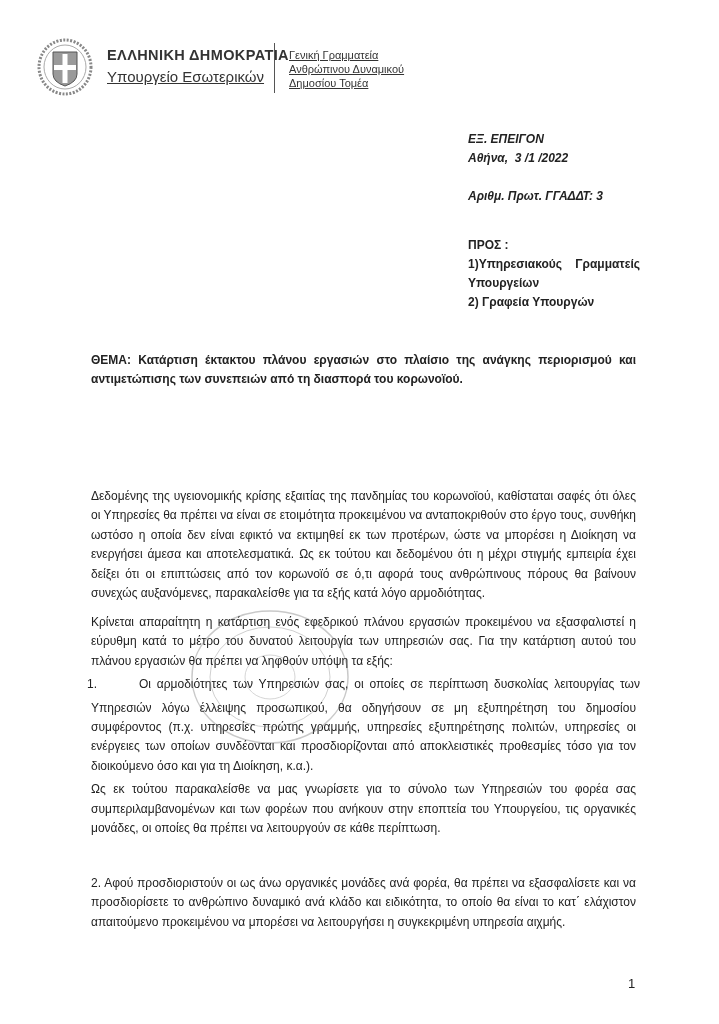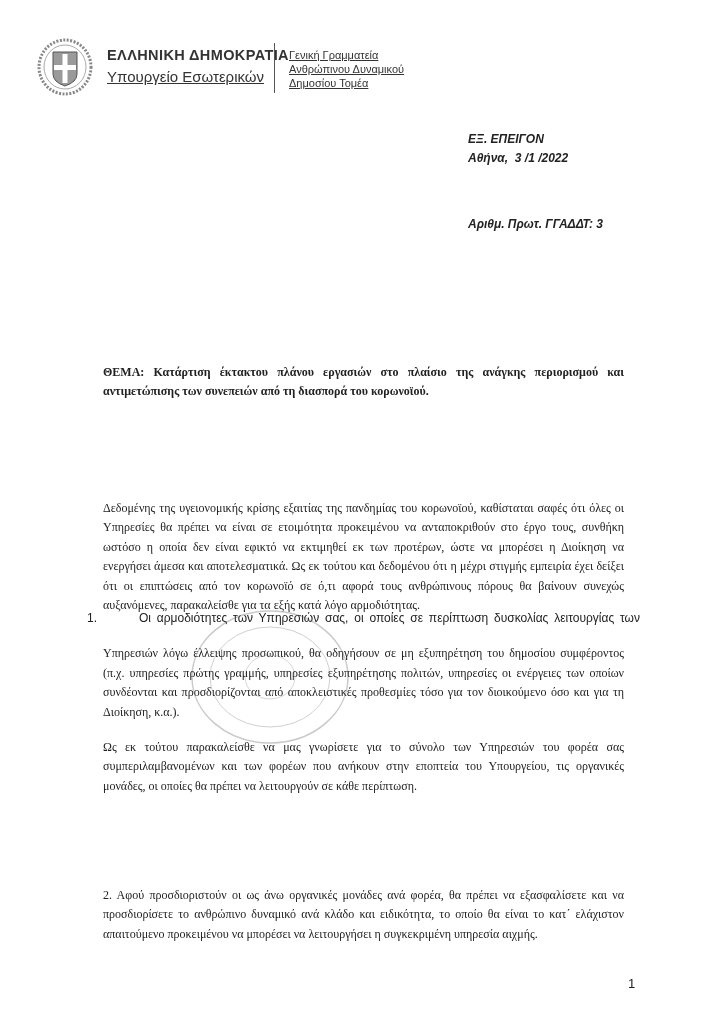--- a/index.html
+++ b/index.html
@@ -11,21 +11,21 @@
   .hdr-title { position:absolute; left:107px; top:47px; font-size:14.5px; font-weight:bold; letter-spacing:0.4px; color:#333; }
   .hdr-sub { position:absolute; left:107px; top:68px; font-size:15px; color:#333;text-decoration:underline; }
   .hdr-divider { position:absolute; left:274px; top:43px; width:1px; height:50px; background:#555; }
   .hdr-right { position:absolute; left:289px; top:48px; font-size:11px; line-height:14px; color:#333;text-decoration:underline; }
 
   .meta { position:absolute; left:468px; font-size:12px; font-weight:bold; color:#222;font-style:italic; }
   .recip { position:absolute; left:468px; width:172px; font-size:12px; font-weight:bold; color:#222; line-height:19px; }
   .recip .justify { display:flex; justify-content:space-between; }
 
   .body-text { position:absolute; left:87px; width:553px; font-size:12px; line-height:19.4px; color:#222; text-align:justify; }
-  .body-text p { margin:16px;font-family:Liberation Serif, serif; }
+  .body-text p { margin:4px; }
   .subject { font-weight:bold; }
   .lastline { text-align-last:left; }
   .item { display:flex; }
   .item .num { width:52px; flex:none; }
 
   .stamp { position:absolute; left:160px; top:605px; width:200px; height:150px; pointer-events:none; opacity:0.35; }
   .page-num { position:absolute; left:628px; top:976px; font-size:13px; color:#222; }
 </style>
 </head>
 <body>
@@ -43,33 +43,43 @@
   <div class="hdr-sub">Υπουργείο Εσωτερικών</div>
   <div class="hdr-divider"></div>
   <div class="hdr-right">
     <div>Γενική Γραμματεία</div>
     <div>Ανθρώπινου Δυναμικού</div>
     <div>Δημοσίου Τομέα</div>
   </div>
 
   <div class="meta" style="top:132px;">ΕΞ. ΕΠΕΙΓΟΝ</div>
   <div class="meta" style="top:151px; white-space:pre;">Αθήνα,  3 /1 /2022</div>
-  <div class="meta" style="top:189px;margin-top:28px;">Αριθμ. Πρωτ. ΓΓΑΔΔΤ: 3</div>
+  <div class="meta" style="top:189px;">Αριθμ. Πρωτ. ΓΓΑΔΔΤ: 3</div>
 
+  <div class="recip" style="top:236px;">
+    <div>ΠΡΟΣ :</div>
+    <div class="justify">
+      <span>1)Υπηρεσιακούς</span>
+      <span>Γραμματείς</span>
+    </div>
+    <div>Υπουργείων</div>
+    <div>2) Γραφεία Υπουργών</div>
+  </div>
 
   <div class="body-text subject" style="top:347px;">
     <p class="lastline">ΘΕΜΑ: Κατάρτιση έκτακτου πλάνου εργασιών στο πλαίσιο της ανάγκης περιορισμού και αντιμετώπισης των συνεπειών από τη διασπορά του κορωνοϊού.</p>
   </div>
 
 
   <div class="body-text" style="top:483px;">
     <p class="lastline">Δεδομένης της υγειονομικής κρίσης εξαιτίας της πανδημίας του κορωνοϊού, καθίσταται σαφές ότι όλες οι Υπηρεσίες θα πρέπει να είναι σε ετοιμότητα προκειμένου να ανταποκριθούν στο έργο τους, συνθήκη ωστόσο η οποία δεν είναι εφικτό να εκτιμηθεί εκ των προτέρων, ώστε να μπορέσει η Διοίκηση να ενεργήσει άμεσα και αποτελεσματικά. Ως εκ τούτου και δεδομένου ότι η μέχρι στιγμής εμπειρία έχει δείξει ότι οι επιπτώσεις από τον κορωνοϊό σε ό,τι αφορά τους ανθρώπινους πόρους θα βαίνουν συνεχώς αυξανόμενες, παρακαλείσθε για τα εξής κατά λόγο αρμοδιότητας.</p>
   </div>
 
   <div class="body-text" style="top:609px;">
+    <p class="lastline">Κρίνεται απαραίτητη η κατάρτιση ενός εφεδρικού πλάνου εργασιών προκειμένου να εξασφαλιστεί η εύρυθμη κατά το μέτρο του δυνατού λειτουργία των υπηρεσιών σας. Για την κατάρτιση αυτού του πλάνου εργασιών θα πρέπει να ληφθούν υπόψη τα εξής:</p>
     <div class="item">
       <span class="num">1.</span>
       <span style="flex:1; text-align:justify; text-align-last:justify;">Οι αρμοδιότητες των Υπηρεσιών σας, οι οποίες σε περίπτωση δυσκολίας λειτουργίας των</span>
     </div>
     <p class="lastline">Υπηρεσιών λόγω έλλειψης προσωπικού, θα οδηγήσουν σε μη εξυπηρέτηση του δημοσίου συμφέροντος (π.χ. υπηρεσίες πρώτης γραμμής, υπηρεσίες εξυπηρέτησης πολιτών, υπηρεσίες οι ενέργειες των οποίων συνδέονται και προσδιορίζονται από αποκλειστικές προθεσμίες τόσο για τον διοικούμενο όσο και για τη Διοίκηση, κ.α.).</p>
     <p class="lastline">Ως εκ τούτου παρακαλείσθε να μας γνωρίσετε για το σύνολο των Υπηρεσιών του φορέα σας συμπεριλαμβανομένων και των φορέων που ανήκουν στην εποπτεία του Υπουργείου, τις οργανικές μονάδες, οι οποίες θα πρέπει να λειτουργούν σε κάθε περίπτωση.</p>
   </div>
 
   <div class="body-text" style="top:870px;">
     <p class="lastline">2. Αφού προσδιοριστούν οι ως άνω οργανικές μονάδες ανά φορέα, θα πρέπει να εξασφαλίσετε και να προσδιορίσετε το ανθρώπινο δυναμικό ανά κλάδο και ειδικότητα, το οποίο θα είναι το κατ΄ ελάχιστον απαιτούμενο προκειμένου να μπορέσει να λειτουργήσει η συγκεκριμένη υπηρεσία αιχμής.</p>

